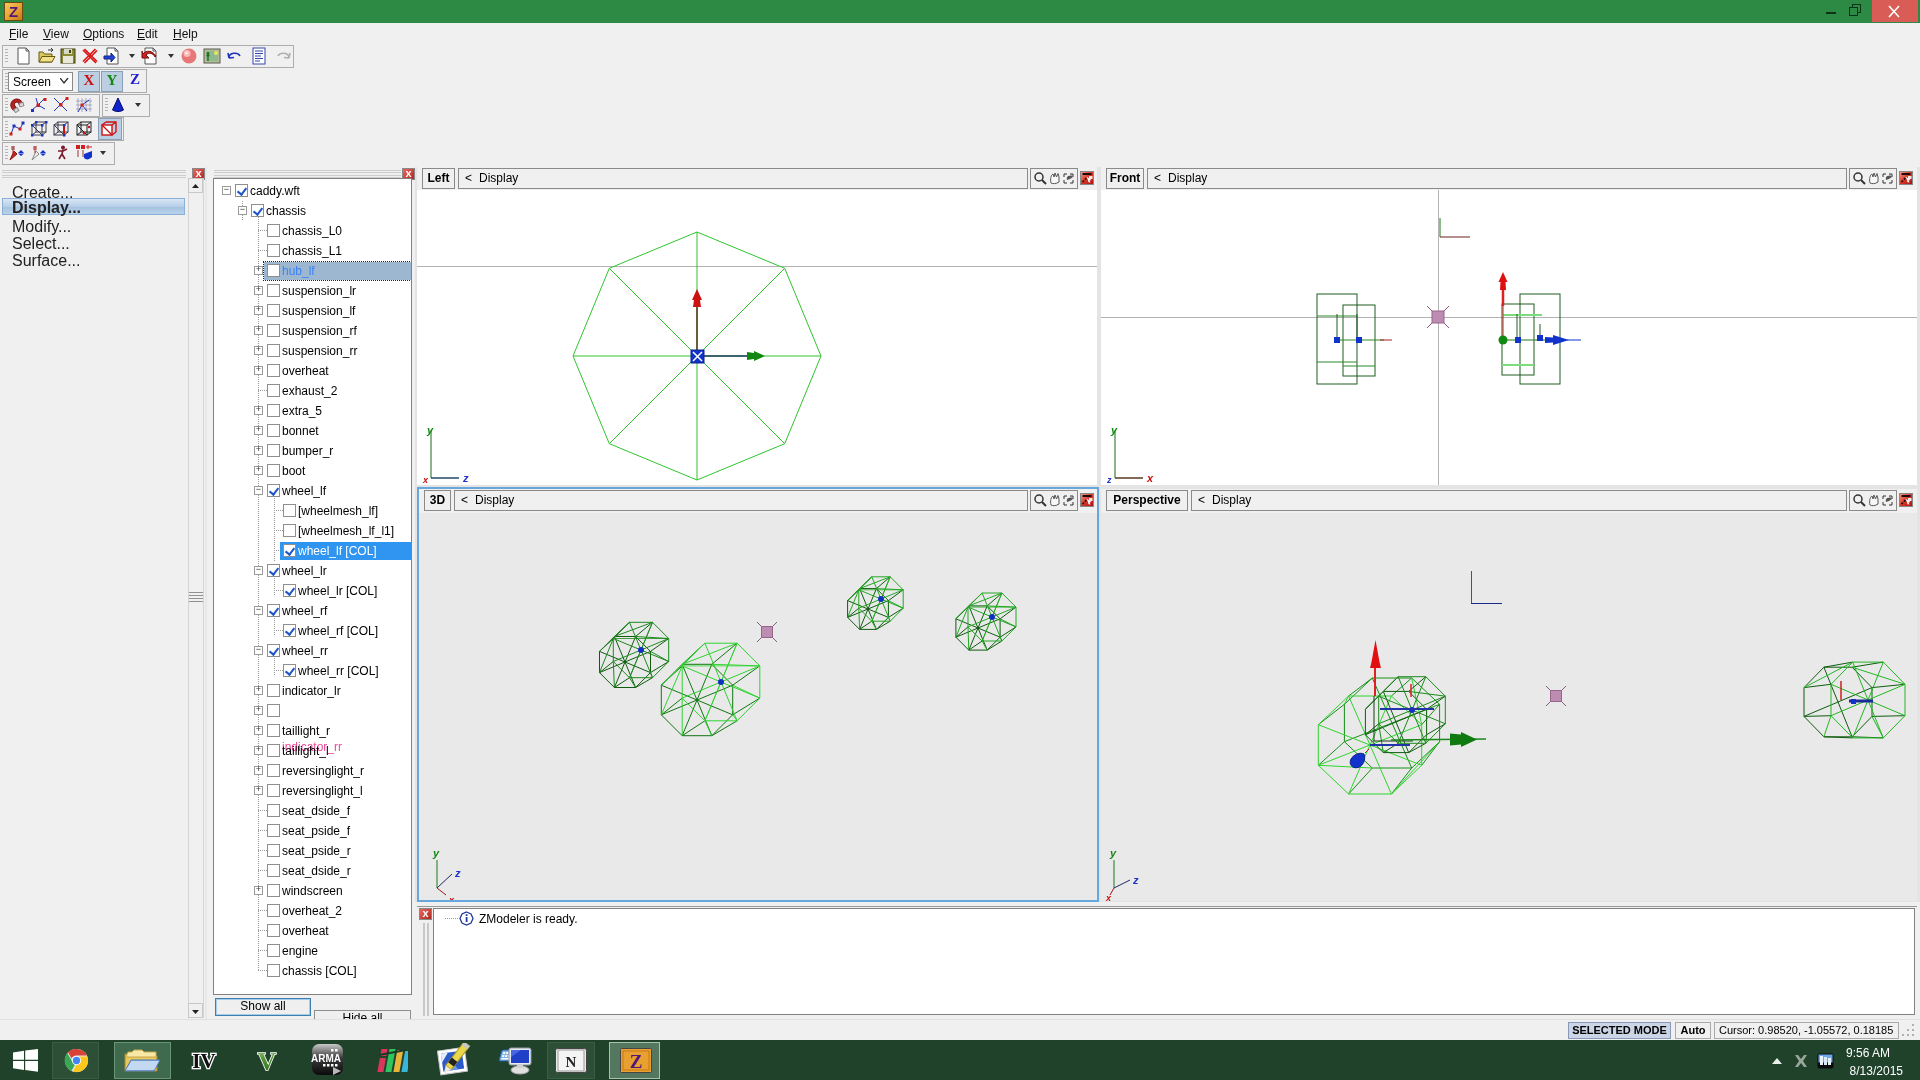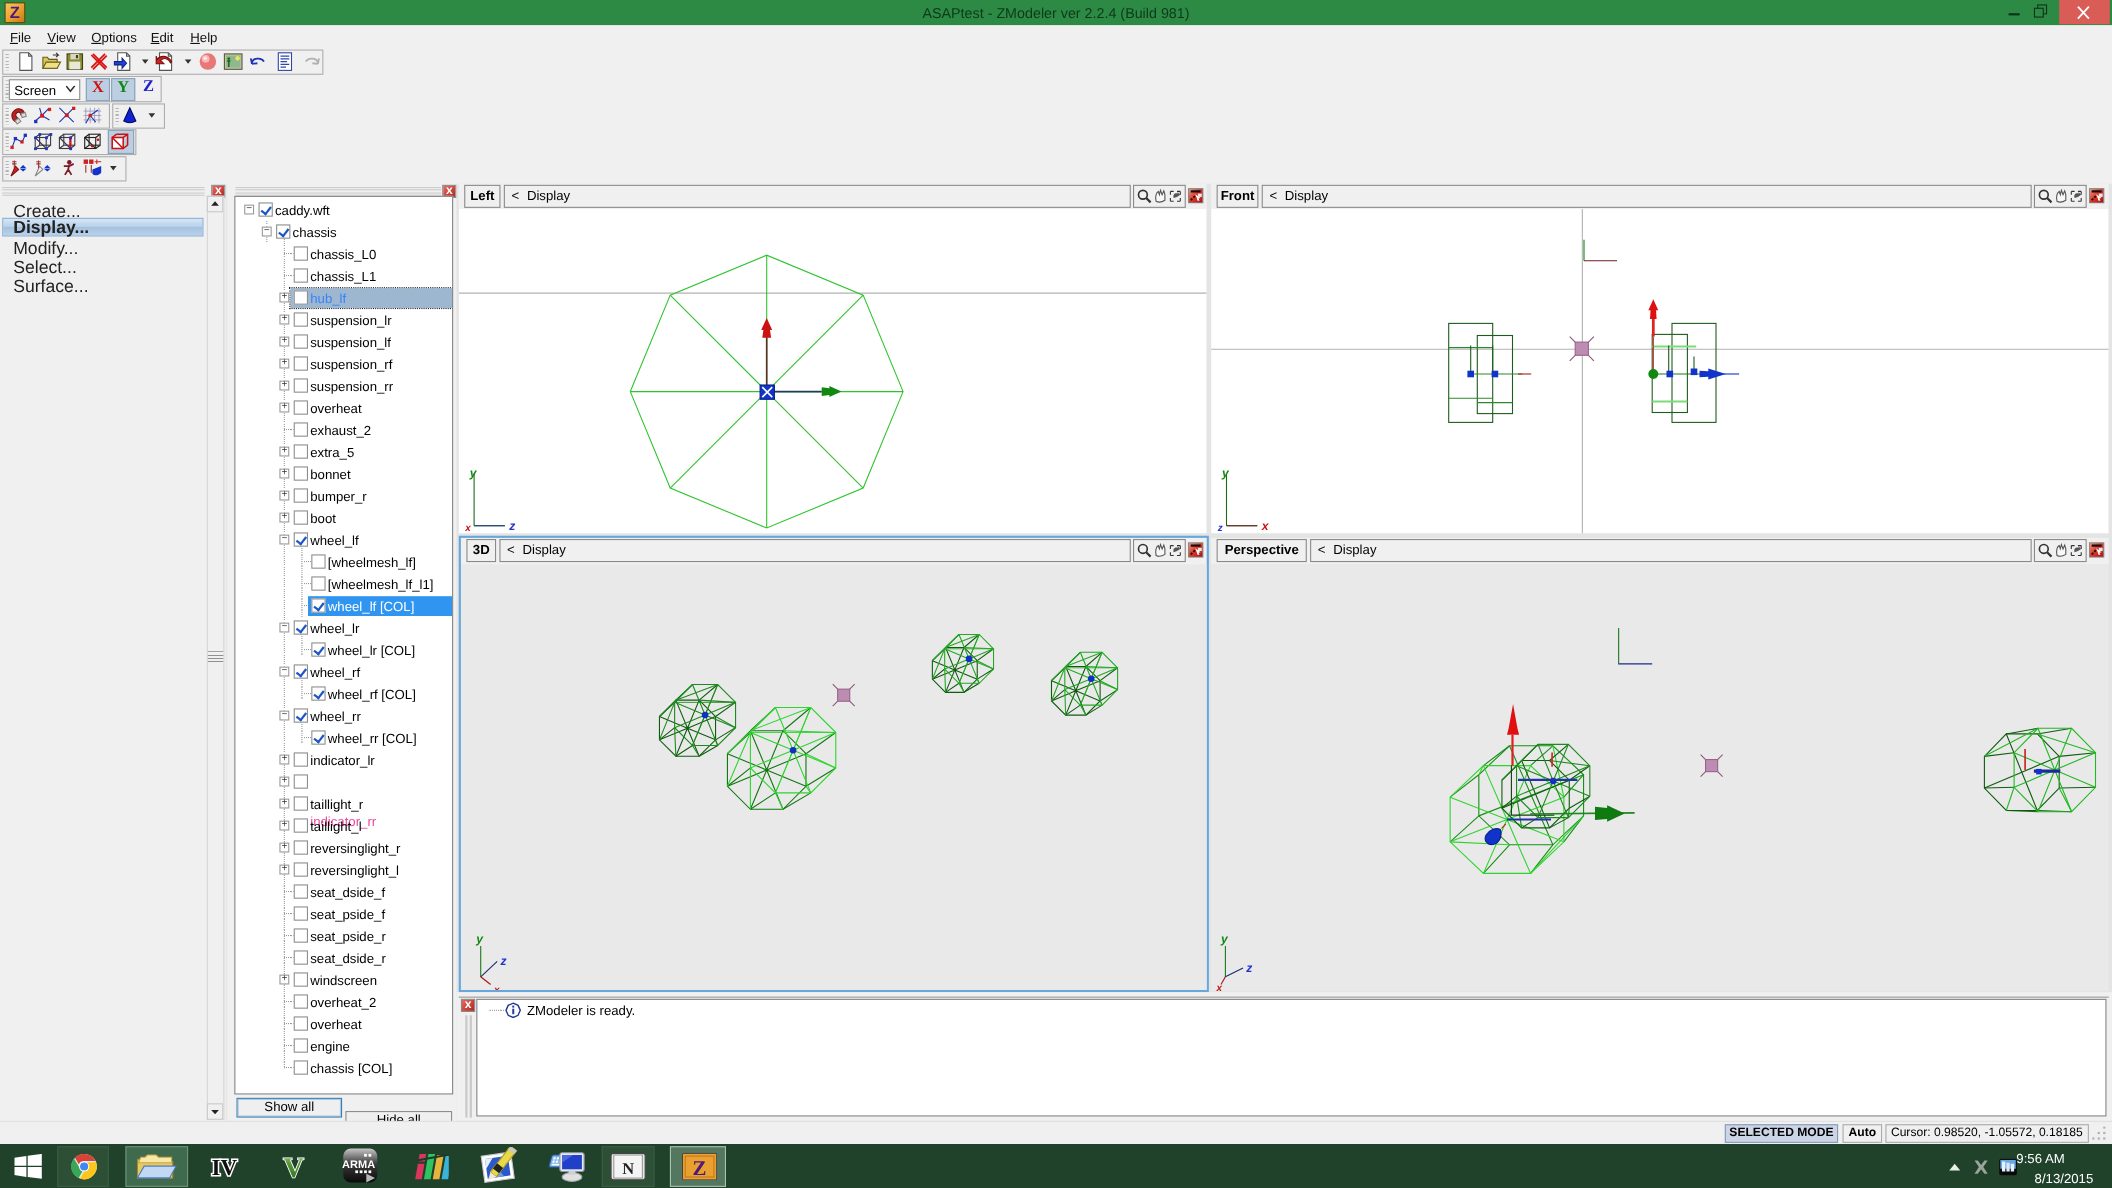--- a/index.html
+++ b/index.html
@@ -22,21 +22,20 @@
 .dot{position:absolute;}
 .dot.v{width:1px;background:repeating-linear-gradient(180deg,#9a9a9a 0,#9a9a9a 1px,transparent 1px,transparent 2px);}
 .dot.h{height:1px;background:repeating-linear-gradient(90deg,#9a9a9a 0,#9a9a9a 1px,transparent 1px,transparent 2px);}
 .btn{position:absolute;background:#efefef;border:1px solid #8e8e8e;font-size:12px;text-align:center;color:#000;}
 .vplabel{position:absolute;height:21px;background:#f0f0f0;border:1px solid #8a8a8a;font-weight:bold;font-size:12px;text-align:center;color:#000;}
 .vpbar{position:absolute;height:21px;border:1px solid #8a8a8a;background:#f0f0f0;font-size:12px;color:#000;}
 .vpicons{position:absolute;height:21px;border:1px solid #8a8a8a;background:#f0f0f0;}
 .sbtn{position:absolute;width:15px;height:15px;background:#f0f0f0;border:1px solid #c8c8c8;}
 </style></head><body>
 <div id="titlebar">
-<div id="titletext">ASAPtest - ZModeler ver 2.2.4 (Build 981)</div>
 <div id="zicon">Z</div>
 <svg style="position:absolute;left:1820px;top:0" width="100" height="23">
 <rect x="52" y="0" width="46" height="22" fill="#d95d56"></rect>
 <rect x="6" y="12" width="10" height="2" fill="#0c3418"></rect>
 <rect x="32.5" y="4.5" width="8" height="8" fill="none" stroke="#0c3418"></rect>
 <rect x="29.5" y="7.5" width="8" height="8" fill="#2d8a45" stroke="#0c3418"></rect>
 <path d="M69 6 L79 17 M79 6 L69 17" stroke="#fff" stroke-width="1.6"></path>
 </svg>
 </div>
 <div id="menubar">
@@ -913,13 +912,13 @@
 <svg style="position:absolute;left:1792px;top:1053px;" width="19" height="16">
 <path d="M3 2 L6 2 L9 6 L12 2 L15 2 L11 8 L15 14 L12 14 L9 10 L6 14 L3 14 L7 8 Z" fill="#9aa59c"></path>
 </svg>
 <svg style="position:absolute;left:1817px;top:1053px;" width="17" height="16">
 <rect x="0.5" y="0.5" width="16" height="15" rx="2" fill="#0a0a0a"></rect>
 <rect x="1.5" y="1.5" width="14" height="8" fill="#6aa8e8"></rect>
 <rect x="3" y="3" width="3" height="9" fill="#e8f0f8"></rect>
     <rect x="7" y="4" width="3" height="8" fill="#d8e8f8"></rect>
     <rect x="11" y="5" width="3" height="7" fill="#e8f0f8"></rect>
 </svg>
-<div style="position:absolute;left:1833px;top:1046px;width:70px;height:13px;color:#fff;font-size:12px;text-align:left;">9:56 AM</div>
+<div style="position:absolute;left:1833px;top:1046px;width:70px;height:13px;color:#fff;font-size:12px;text-align:center;">9:56 AM</div>
 <div style="position:absolute;left:1833px;top:1064px;width:70px;height:13px;color:#fff;font-size:12px;text-align:right;">8/13/2015</div>
 </body></html>

